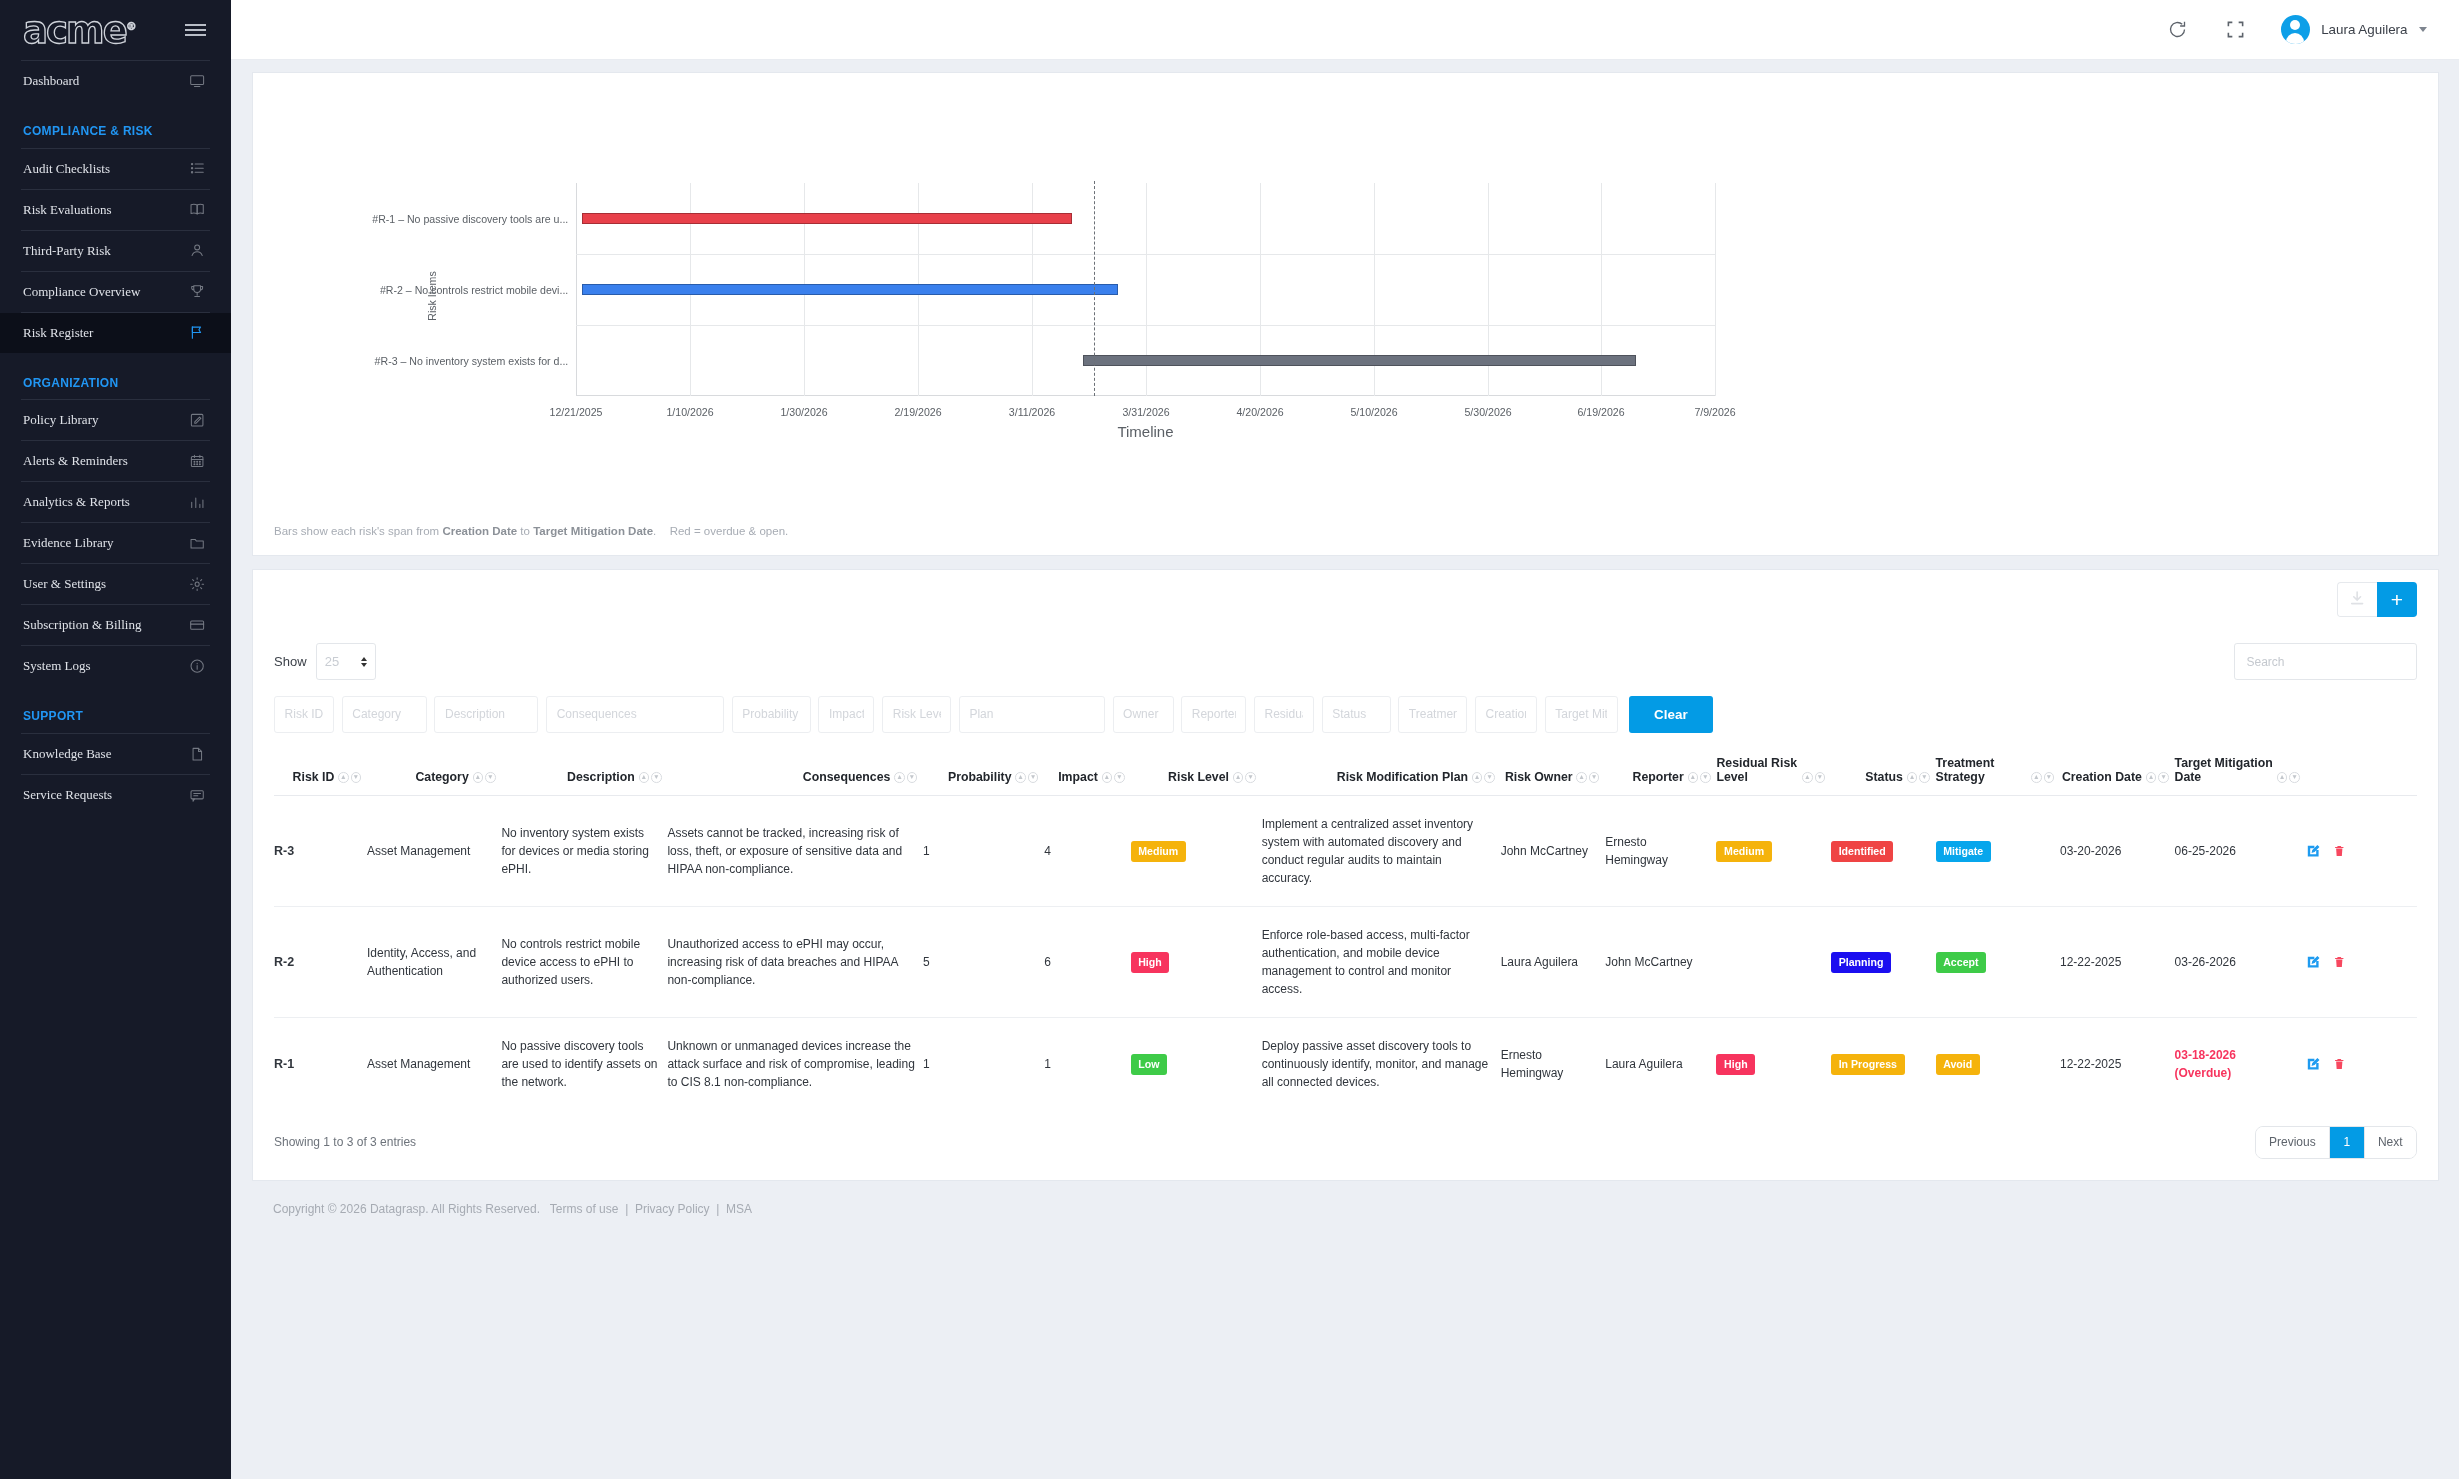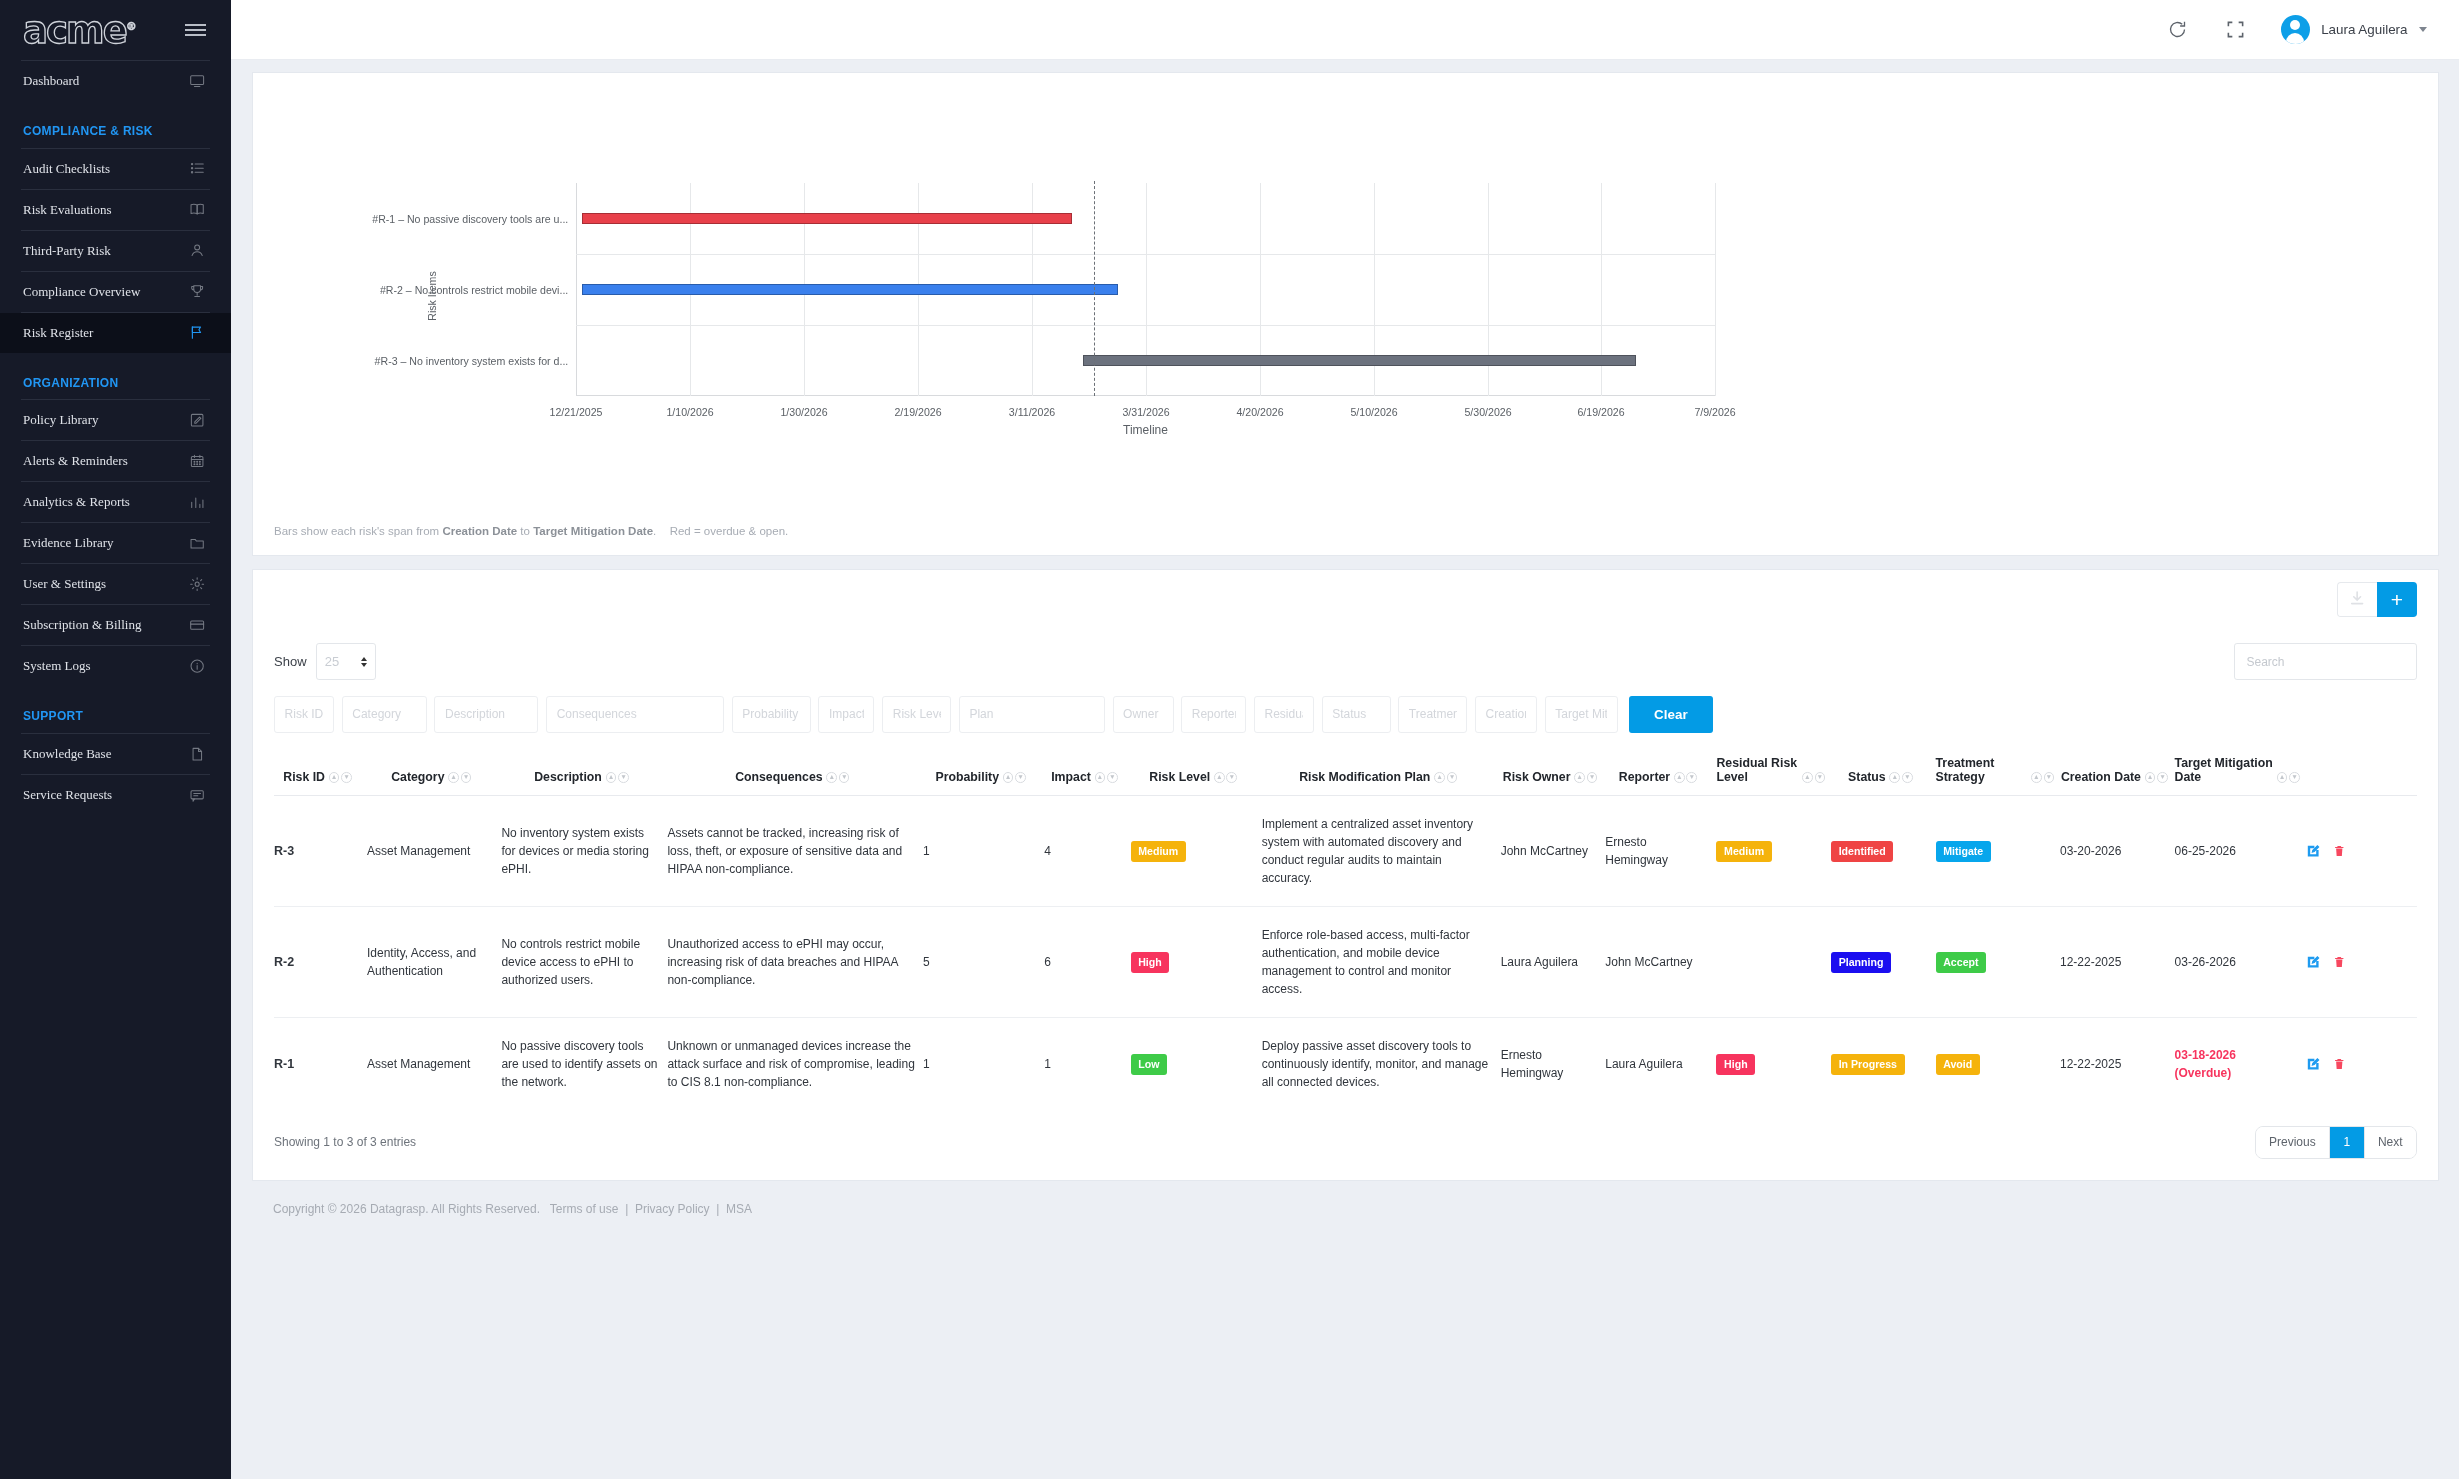--- a/index.html
+++ b/index.html
@@ -106,21 +106,21 @@
   .vgrid { position: absolute; top: 0; bottom: 0; width: 1px; background: #e6e8ea; }
   .hgrid { position: absolute; left: 0; right: 0; height: 1px; background: #e6e8ea; }
   .gbar { position: absolute; height: 11.5px; border: 1px solid rgba(0,0,0,.28); }
   .today-line { position: absolute; top: -1.9px; bottom: 0; border-left: 1.9px dashed #6b7076; }
   .ylabel {
     position: absolute; font-size: 10.6px; color: #5b6066;
     right: 100%; margin-right: 7.7px; white-space: nowrap;
     transform: translateY(-50%);
   }
   .xtick { position: absolute; top: 100%; margin-top: 10.6px; font-size: 10.6px; color: #5b6066; transform: translateX(-50%); white-space: nowrap; }
-  .axis-x-title { position: absolute; top: 100%; margin-top: 27px; left: 50%; transform: translateX(-50%); font-size: 12px; color: #5b6066; }
+  .axis-x-title { position: absolute; top: 100%; margin-top: 27px; left: 50%; transform: translateX(-50%); font-size: 15px; color: #5b6066; }
   .axis-y-title {
     position: absolute; left: 179px; top: 217px; font-size: 10.6px; color: #5b6066;
     transform: rotate(-90deg) translateX(-50%); transform-origin: left center; white-space: nowrap;
   }
   .chart-note { position: absolute; left: 21px; bottom: 17.3px; font-size: 11.5px; color: #a7acb4; }
   .chart-note b { color: #8c9198; font-weight: 700; }
   .chart-note .gap { display: inline-block; width: 13.4px; }
 
   
   .tcard { margin-top: 13.4px; background: #fff; border: 1px solid #e4e8ee; }
@@ -167,21 +167,21 @@
     margin-left: 3.8px;
   }
 
   table { width: 100%; border-collapse: collapse; table-layout: fixed; }
   thead th {
     text-align: left; vertical-align: bottom;
     font-size: 12.3px; font-weight: 700; color: #22262c;
     padding: 9.6px 5.8px 11.5px 0;
     border-bottom: 1.9px solid #e8eaee;
   }
-  .th-in { display: flex; align-items: flex-end; justify-content: center; gap: 3.8px; }
+  .th-in { display: flex; align-items: flex-end; justify-content: flex-end; gap: 3.8px; }
   .sorter { display: flex; gap: 1.9px; flex-shrink: 0; padding-bottom: 1px; }
   .sorter span {
     width: 10.6px; height: 10.6px; border-radius: 50%; border: 1px solid #d9dce0;
     display: flex; align-items: center; justify-content: center;
     font-size: 6.7px; color: #c3c7cc; line-height: 1;
   }
   tbody td {
     font-size: 12px; color: #31363d; vertical-align: middle;
     padding: 19px 7.7px 19px 0; line-height: 1.5;
     border-bottom: 1px solid #edeff2;

